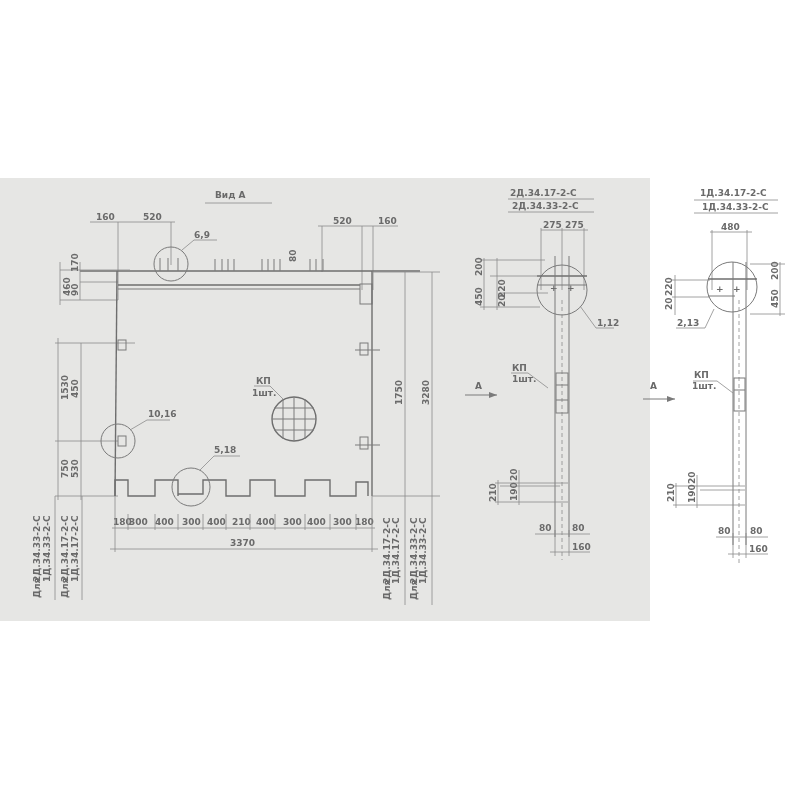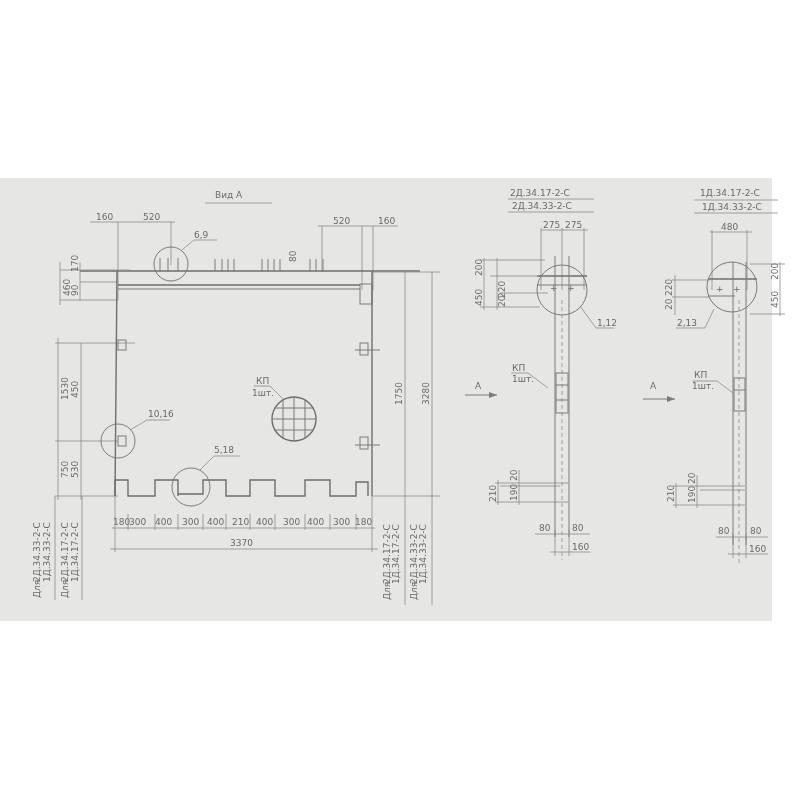--- a/index.html
+++ b/index.html
@@ -1,19 +1,20 @@
 <!DOCTYPE html>
 <html><head>
   <meta charset="utf-8">
   <style>
     html, body { margin: 0; padding: 0; background: #ffffff; }
     body { width: 800px; height: 800px; position: relative; overflow: hidden; font-family: "DejaVu Sans Mono", monospace; }
     .sheet {
-      position: absolute; left: 0; top: 178px; width: 772px; height: 443px;
+      position: absolute; left: 0; top: 178px; width: 650px; height: 443px;
       background: #e6e6e4;
+      font-weight: bold;
     }
     .sheet svg { position: absolute; left: 0; top: 0; }
     svg text { font-family: "DejaVu Sans", sans-serif; fill: #6a6a6a; font-size: 9px; }
     .ln { stroke: #7a7a7a; stroke-width: 1; fill: none; }
     .lnb { stroke: #6e6e6e; stroke-width: 1.4; fill: none; }
     .lnt { stroke: #8c8c8c; stroke-width: 0.8; fill: none; }
   </style>
 </head>
 <body>
 

